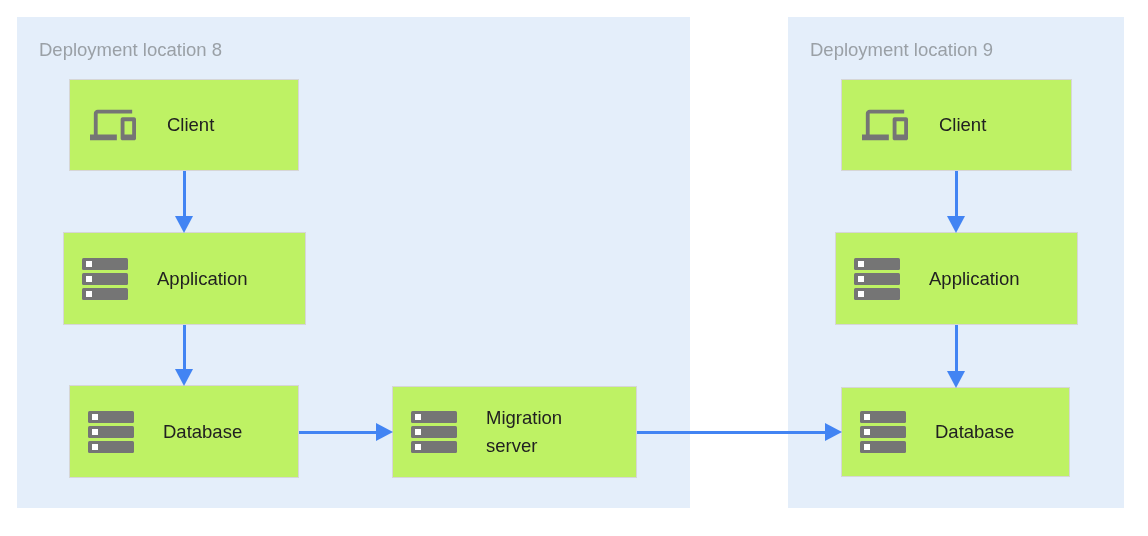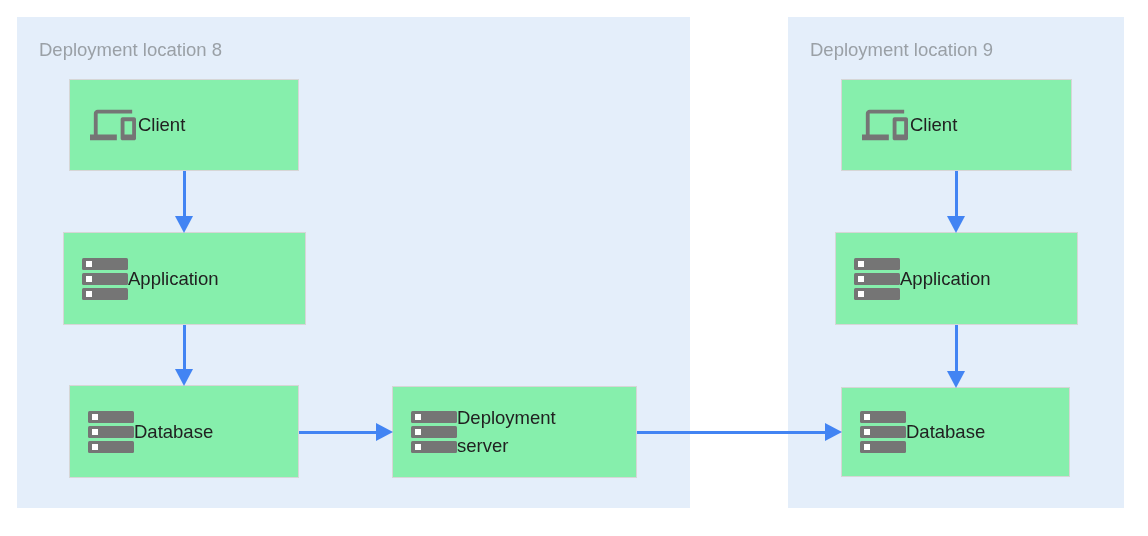--- a/index.html
+++ b/index.html
@@ -32,25 +32,26 @@
   .panel-title{
     position:absolute;
     left:22px;top:22px;
     font-size:18.5px;
     color:var(--panel-title);
     white-space:nowrap;
   }
   .node{
     position:absolute;
     box-sizing:border-box;
-    background:#86efac;
+    background:#bef264;
     border:1px solid var(--box-border);
     display:flex;
     align-items:center;
     padding-left:18px;
+    gap:29px;
   }
   .node-label{
     font-size:18.5px;
     color:var(--node-label);
     line-height:1.5;
   }
   .icon{display:flex;align-items:center;color:var(--icon);flex:0 0 auto;}
   .n-client1{left:69px;top:79px;width:230px;height:92px;}
   .n-app1{left:63px;top:232px;width:243px;height:93px;}
   .n-db1{left:69px;top:385px;width:230px;height:93px;}
@@ -140,21 +141,21 @@
     <span class="icon">
       <svg width="46" height="42" viewBox="0 0 46 42" aria-hidden="true">
         <rect x="0" y="0" width="46" height="12" rx="1.5" fill="currentColor"></rect>
         <rect x="4" y="3" width="6" height="6" fill="#ffffff"></rect>
         <rect x="0" y="15" width="46" height="12" rx="1.5" fill="currentColor"></rect>
         <rect x="4" y="18" width="6" height="6" fill="#ffffff"></rect>
         <rect x="0" y="30" width="46" height="12" rx="1.5" fill="currentColor"></rect>
         <rect x="4" y="33" width="6" height="6" fill="#ffffff"></rect>
       </svg>
     </span>
-    <span class="node-label">Deployment server</span>
+    <span class="node-label">Migration server</span>
   </div>
 
   <div class="node n-client2">
     <span class="icon">
       <svg width="50" height="46" viewBox="0 0 24 24" fill="currentColor" aria-hidden="true">
         <path d="M4 6h18V4H4c-1.1 0-2 .9-2 2v11H0v3h14v-3H4V6zm19 2h-6c-.55 0-1 .45-1 1v10c0 .55.45 1 1 1h6c.55 0 1-.45 1-1V9c0-.55-.45-1-1-1zm-1 9h-4v-7h4v7z"></path>
       </svg>
     </span>
     <span class="node-label">Client</span>
   </div>

